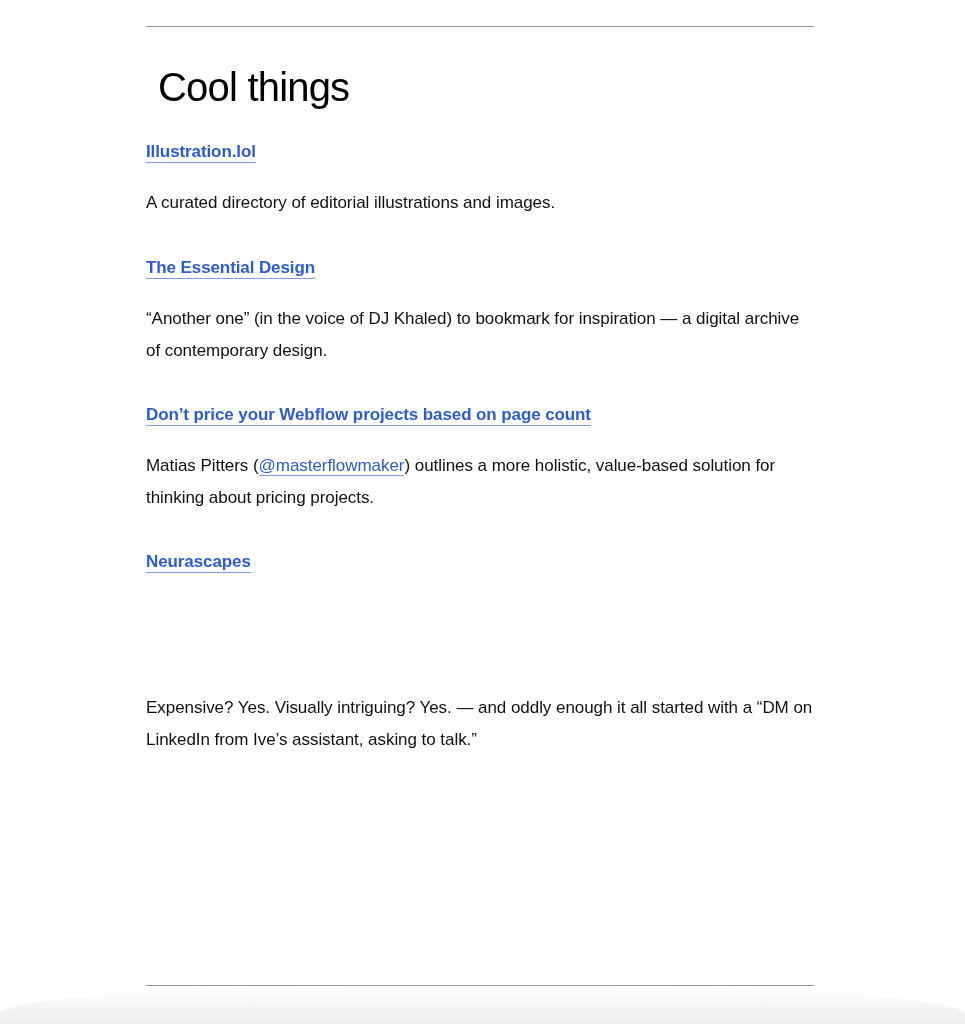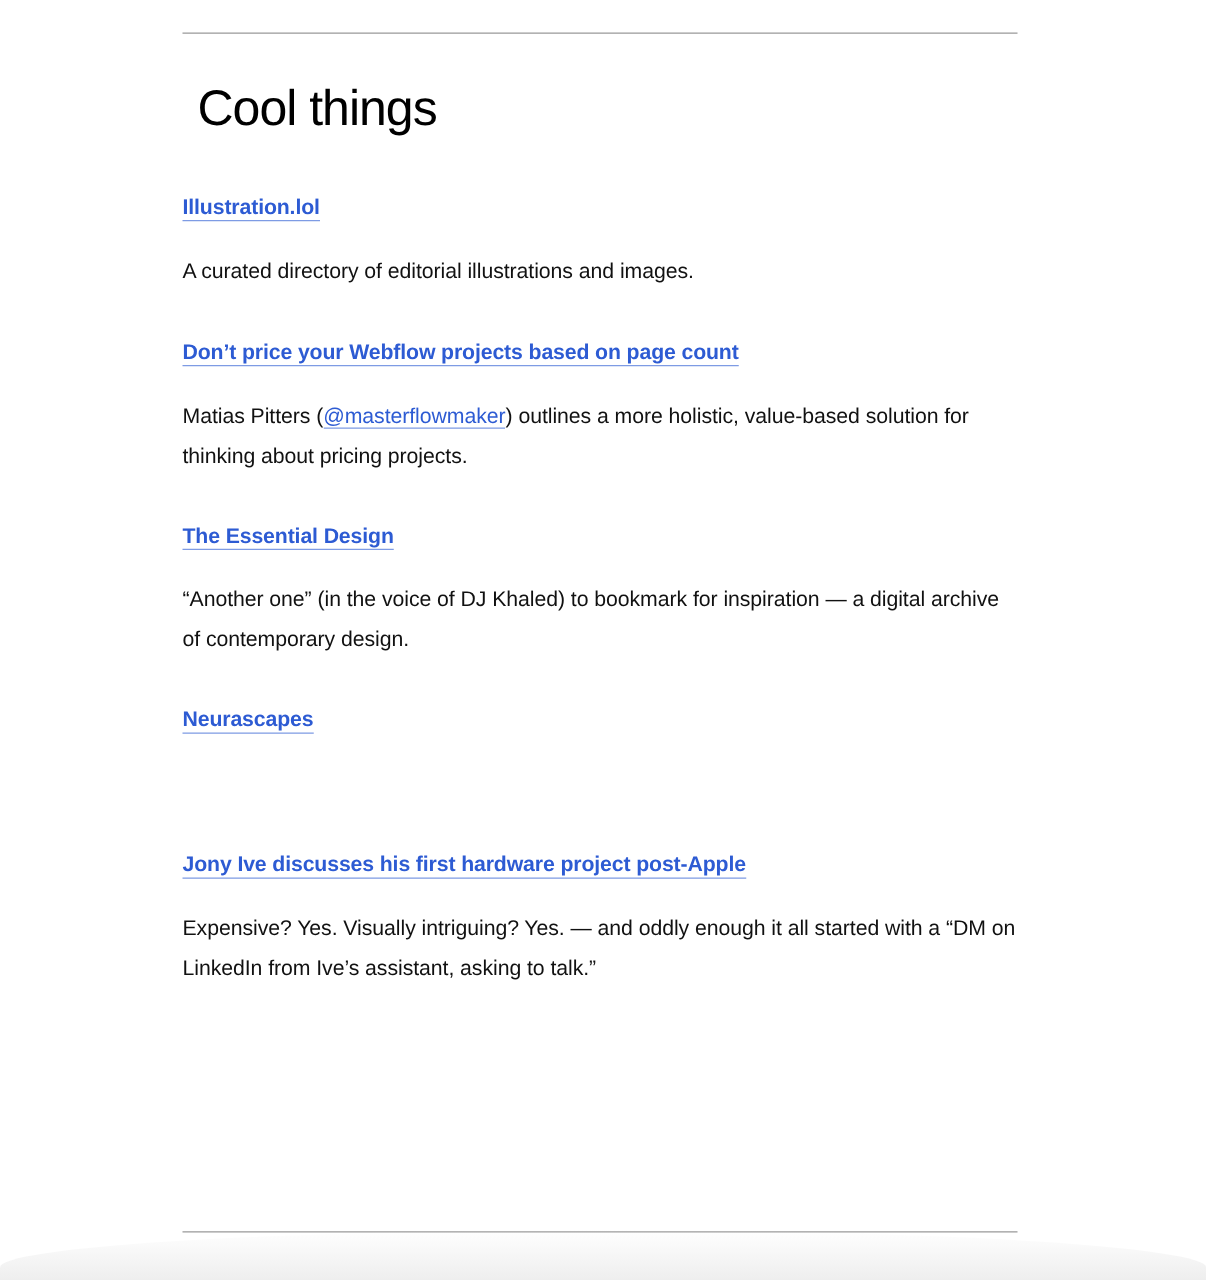--- a/index.html
+++ b/index.html
@@ -53,21 +53,21 @@
       left: 0;
       margin: 12px;
       font-size: 40px;
       font-weight: 400;
       letter-spacing: -0.8px;
       color: #000000;
       line-height: 46px;
     }
     .items {
       position: absolute;
-      top: 156px;
+      top: 142px;
       left: 0;
       width: 668px;
     }
     .item {
       margin: 0;
     }
     .item-title {
       display: inline-block;
       font-size: 17px;
       font-weight: 700;
@@ -100,36 +100,35 @@
   <h1 class="section-title">Cool things</h1>
 
   <div class="items">
 
     <div class="item" style="height:116px;">
       <a class="item-title" href="#">Illustration.lol</a>
       <p class="item-desc">A curated directory of editorial illustrations and images.</p>
     </div>
 
     <div class="item" style="height:147px;">
-      <a class="item-title" href="#">Don’t price your Webflow projects based on page count</a>
-      <p class="item-desc"><span>Matias Pitters (</span><a href="#">@masterflowmaker</a><span>) outlines a more holistic, value-based solution for thinking about pricing projects.</span></p>
+      <a class="item-title" href="#">The Essential Design</a>
+      <p class="item-desc">“Another one” (in the voice of DJ Khaled) to bookmark for inspiration — a digital archive of contemporary design.</p>
     </div>
 
     <div class="item" style="height:147px;">
-      <a class="item-title" href="#">The Essential Design</a>
-      <p class="item-desc">“Another one” (in the voice of DJ Khaled) to bookmark for inspiration — a digital archive of contemporary design.</p>
+      <a class="item-title" href="#">Don’t price your Webflow projects based on page count</a>
+      <p class="item-desc"><span>Matias Pitters (</span><a href="#">@masterflowmaker</a><span>) outlines a more holistic, value-based solution for thinking about pricing projects.</span></p>
     </div>
 
     <div class="item" style="height:116px;">
       <a class="item-title" href="#">Neurascapes</a>
     </div>
 
 
     <div class="item" style="height:147px;">
-      <a class="item-title" href="#">Jony Ive discusses his first hardware project post-Apple</a>
       <p class="item-desc">Expensive? Yes. Visually intriguing? Yes. — and oddly enough it all started with a “DM on LinkedIn from Ive’s assistant, asking to talk.”</p>
     </div>
 
   </div>
 
   <hr class="rule bottom">
 </div>
 
 <div class="bottom-fade"></div>
 

